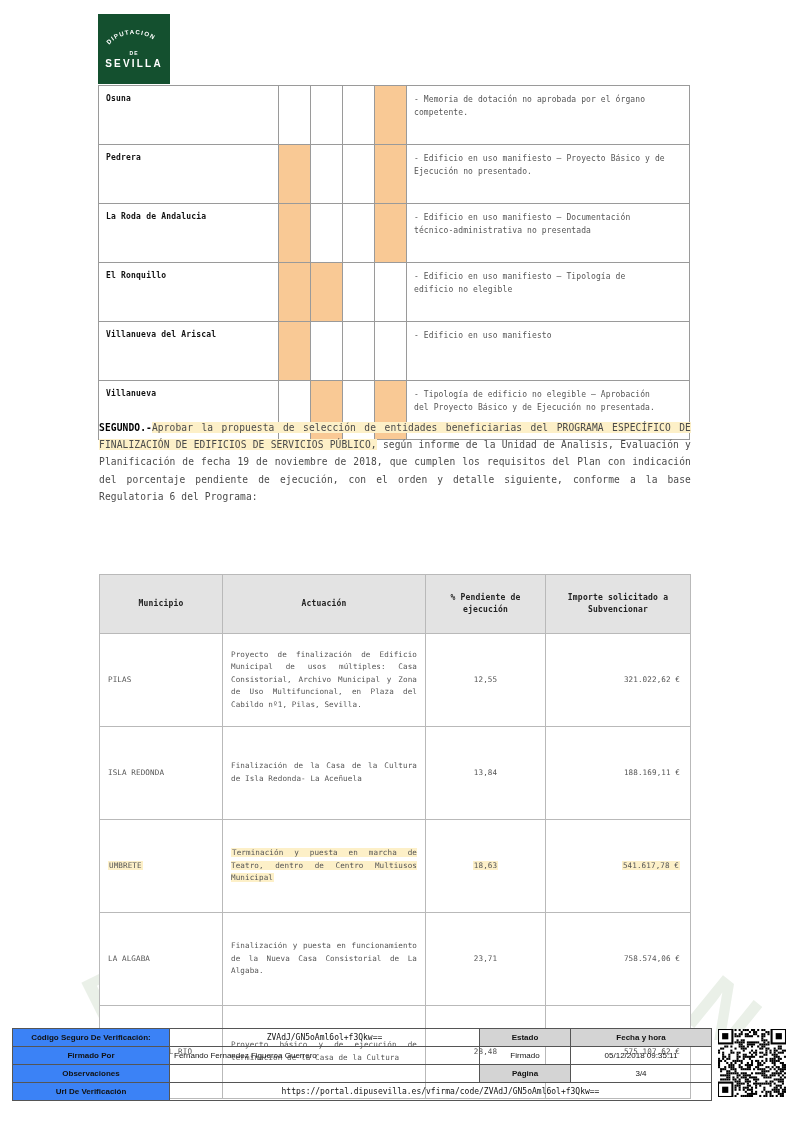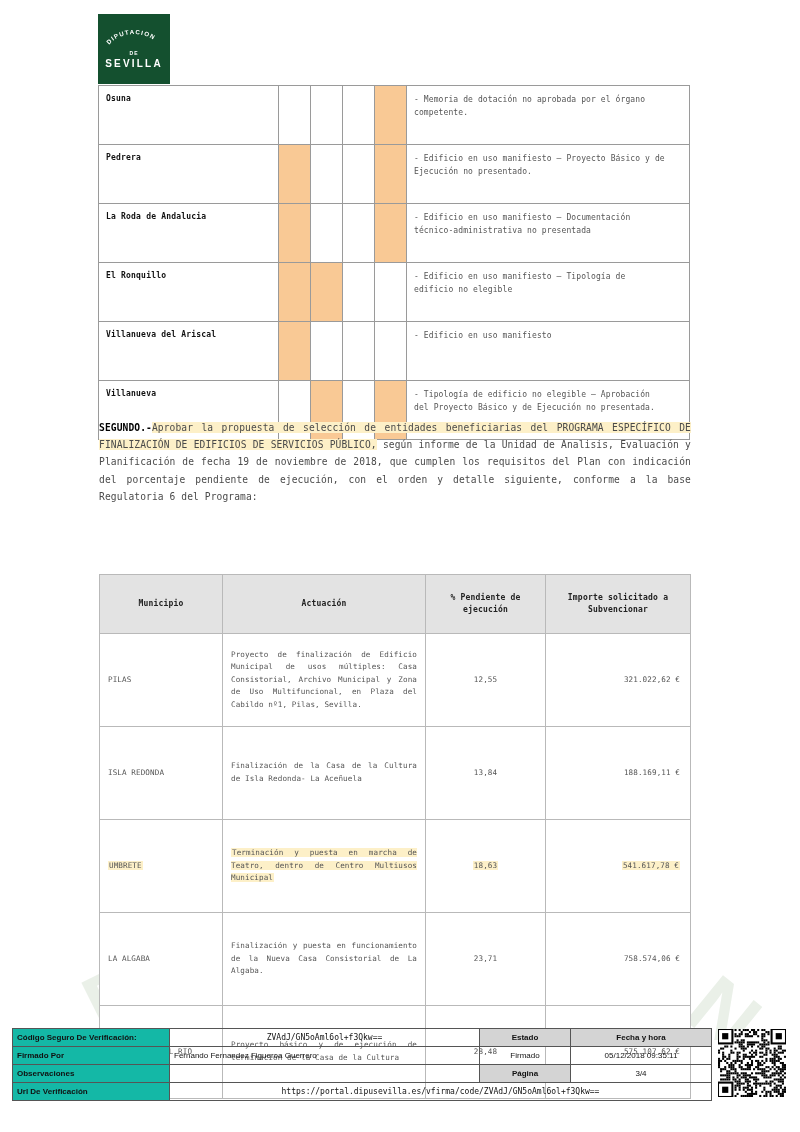--- a/index.html
+++ b/index.html
@@ -209,23 +209,23 @@
     border: 1.5px solid #000;
   }
   .ftable td {
     border: 1px solid #555;
     height: 15px;
     font-size: 8px;
     padding: 1px 4px;
     color: #111;
   }
   .f-label {
-    background: #14b8a6;
+    background: #3b82f6;
     font-weight: bold;
-    text-align: left;
+    text-align: center;
     font-family: "Liberation Sans", sans-serif;
     width: 148px;
   }
   .f-val-mono {
     font-family: "DejaVu Sans Mono", monospace;
     text-align: center;
     font-size: 8px;
     color: #333;
   }
   .f-val-plain {

